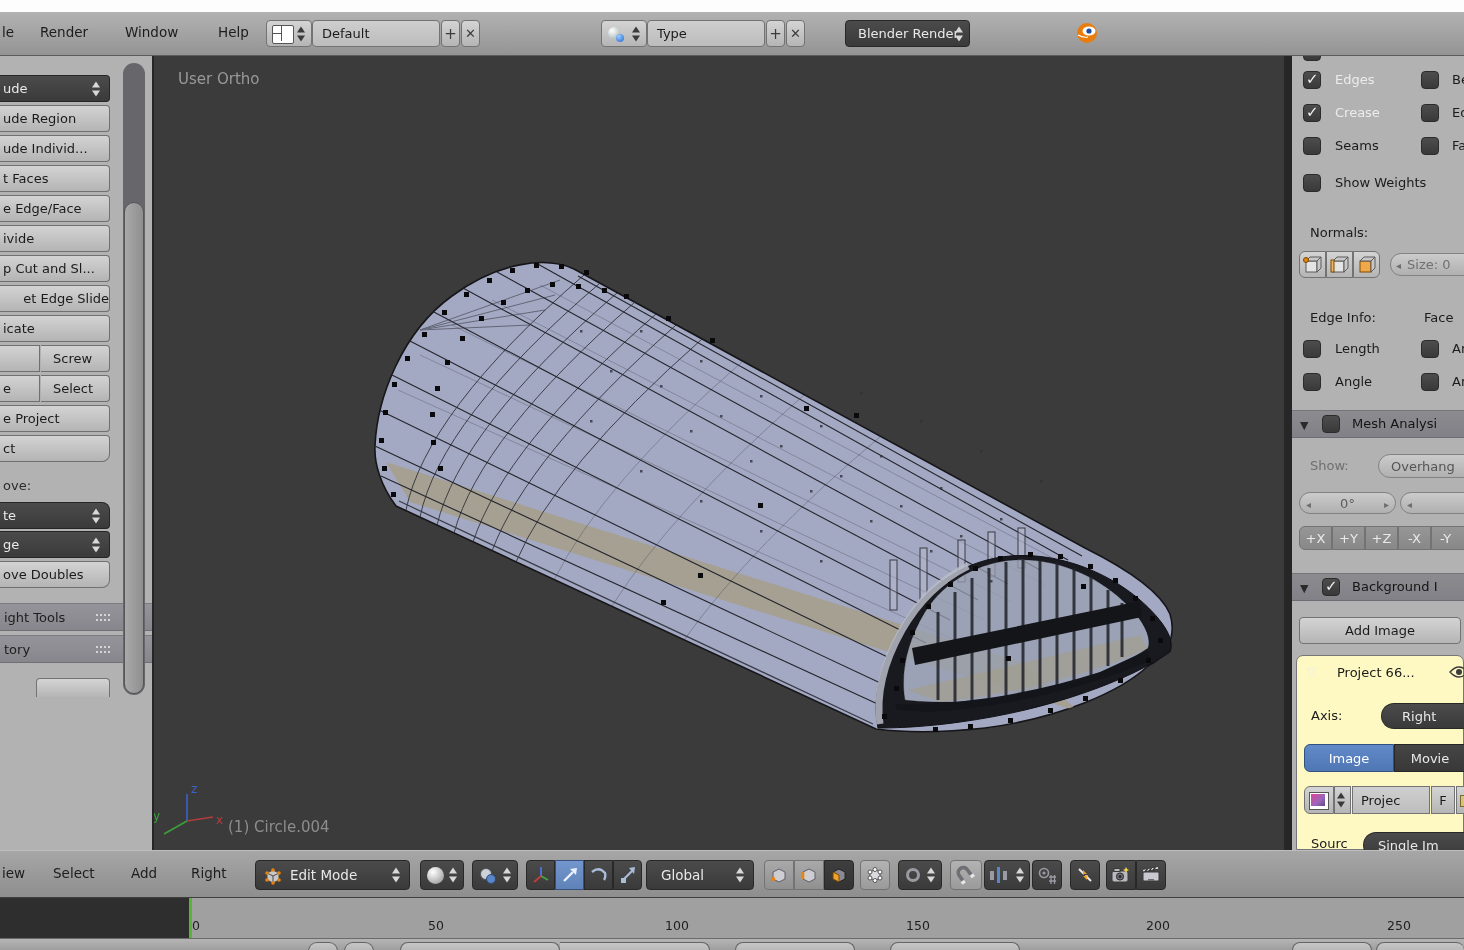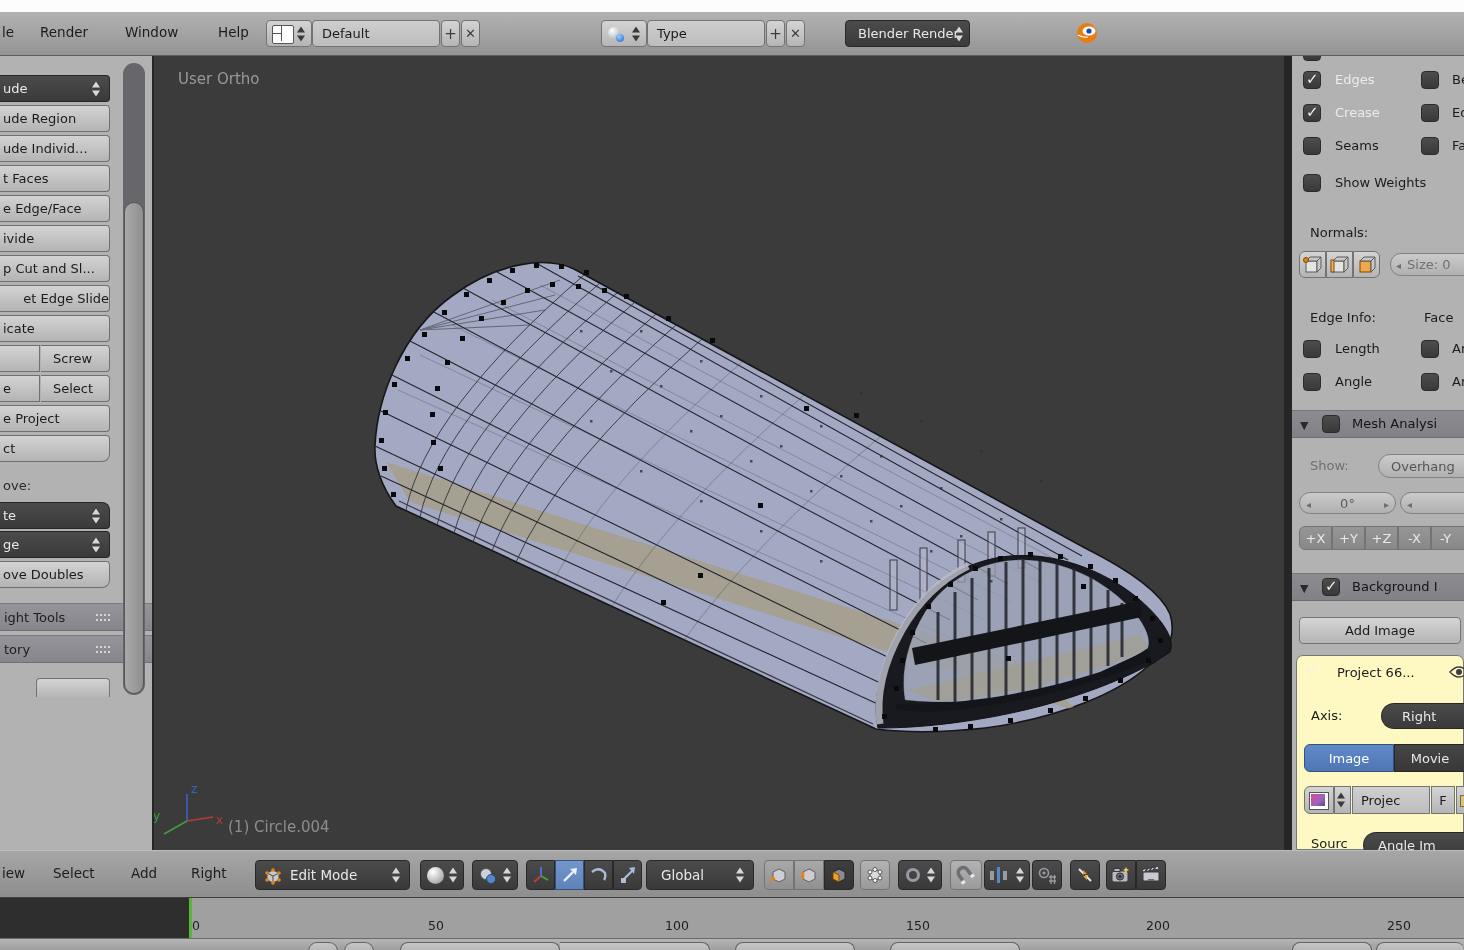--- a/index.html
+++ b/index.html
@@ -549,21 +549,21 @@
     </div>
     <div class="abs btn-light vcenter" style="left:134px;top:130px;width:24px;height:28px;border-radius:0;justify-content:center;">
       <span>F</span>
     </div>
     <div class="abs btn-light" style="left:159px;top:130px;width:14px;height:28px;border-radius:0;">
       <span class="abs" style="left:3px;top:8px;width:14px;height:10px;background:#d8c27a;border:1px solid #7a6a30;"></span>
     </div>
 
     <span class="abs lbl" style="left:14px;top:180px;">Sourc</span>
     <div class="abs btn-dark vcenter" style="left:66px;top:176px;width:102px;height:26px;border-radius:13px 0 0 13px;border-right:none;">
-      <span style="padding-left:14px;">Angle Im</span>
+      <span style="padding-left:14px;">Single Im</span>
     </div>
   </div>
 </div>
 
 <div class="abs" style="left:0;top:850px;width:1464px;height:48px;z-index:11;
             background:linear-gradient(180deg,#a6a6a6,#8e8e8e);border-top:1px solid #bdbdbd;border-bottom:1px solid #3f3f3f;box-sizing:border-box;">
   <span class="abs menu-txt" style="left:2px;top:14px;">iew</span>
   <span class="abs menu-txt" style="left:53px;top:14px;">Select</span>
   <span class="abs menu-txt" style="left:131px;top:14px;">Add</span>
   <span class="abs menu-txt" style="left:191px;top:14px;">Right</span>

